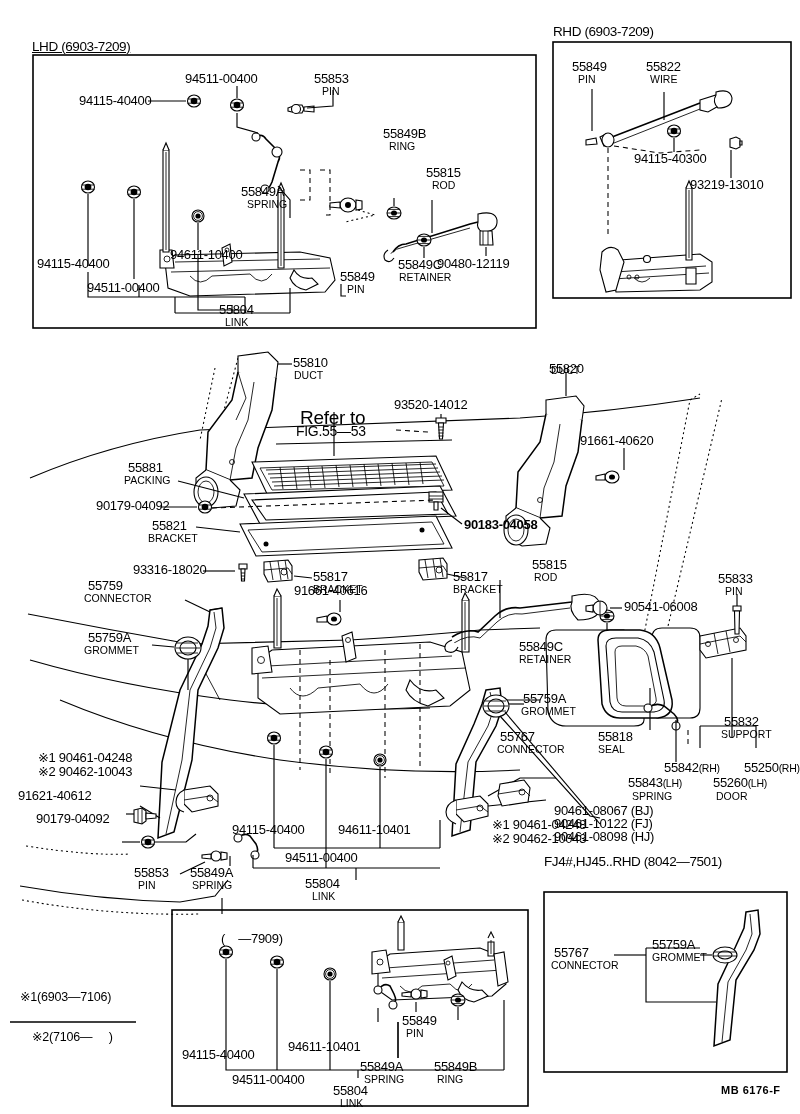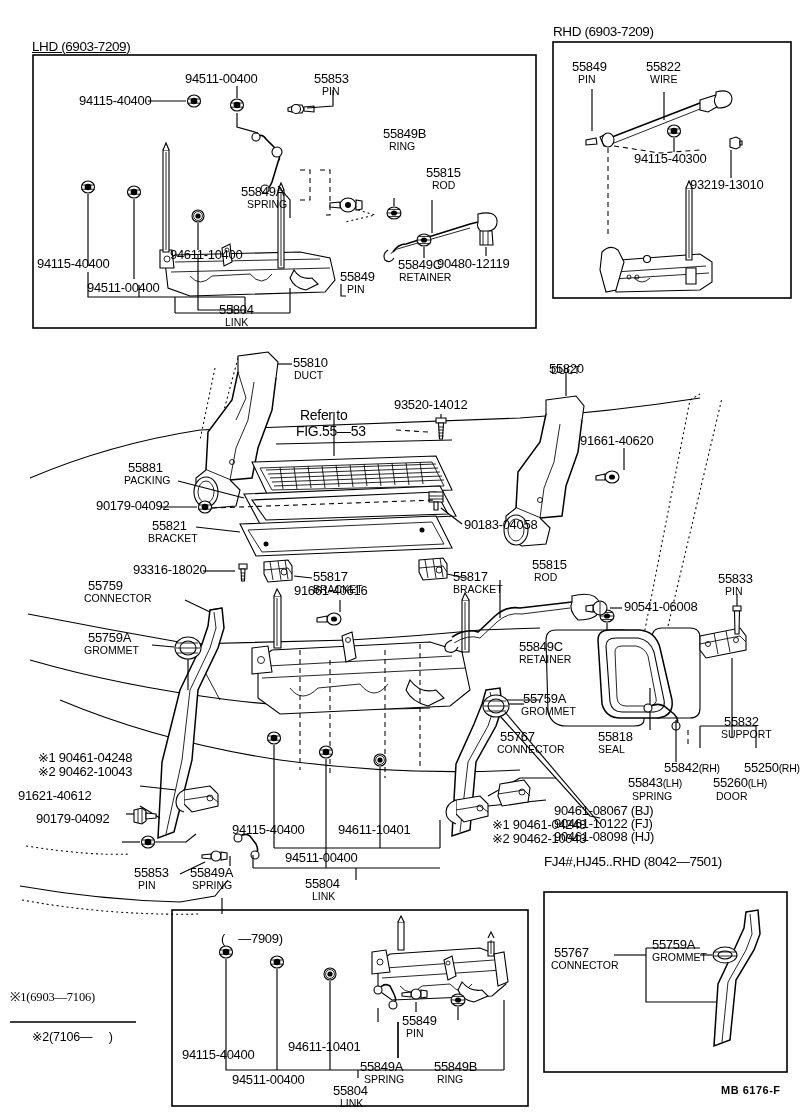--- a/index.html
+++ b/index.html
@@ -618,30 +618,30 @@
 <div class="lbl sub" style="left:578px;top:74px;">PIN</div>
 <div class="lbl" style="left:646px;top:60px;">55822</div>
 <div class="lbl sub" style="left:650px;top:74px;">WIRE</div>
 <div class="lbl" style="left:634px;top:152px;">94115-40300</div>
 <div class="lbl" style="left:690px;top:178px;">93219-13010</div>
 
 <div class="lbl" style="left:293px;top:356px;">55810</div>
 <div class="lbl sub" style="left:294px;top:370px;">DUCT</div>
 <div class="lbl" style="left:549px;top:362px;">55820</div>
 <div class="lbl sub" style="left:551px;top:365px;">DUCT</div>
-<div class="lbl" style="left:300px;top:408px;font-size:14px;">Refer to</div>
+<div class="lbl" style="left:300px;top:408px;font-size:19px;">Refer to</div>
 <div class="lbl" style="left:296px;top:424px;font-size:14px;">FIG.55—53</div>
 <div class="lbl" style="left:394px;top:398px;">93520-14012</div>
 <div class="lbl" style="left:580px;top:434px;">91661-40620</div>
 <div class="lbl" style="left:128px;top:461px;">55881</div>
 <div class="lbl sub" style="left:124px;top:475px;">PACKING</div>
 <div class="lbl" style="left:96px;top:499px;">90179-04092</div>
 <div class="lbl" style="left:152px;top:519px;">55821</div>
 <div class="lbl sub" style="left:148px;top:533px;">BRACKET</div>
-<div class="lbl" style="left:464px;top:518px;">90183-04058</div>
+<div class="lbl" style="left:464px;top:518px;font-weight:bold;">90183-04058</div>
 <div class="lbl" style="left:133px;top:563px;">93316-18020</div>
 <div class="lbl" style="left:313px;top:570px;">55817</div>
 <div class="lbl sub" style="left:313px;top:584px;">BRACKET</div>
 <div class="lbl" style="left:453px;top:570px;">55817</div>
 <div class="lbl sub" style="left:453px;top:584px;">BRACKET</div>
 <div class="lbl" style="left:294px;top:584px;">91661-40616</div>
 <div class="lbl" style="left:532px;top:558px;">55815</div>
 <div class="lbl sub" style="left:534px;top:572px;">ROD</div>
 <div class="lbl" style="left:718px;top:572px;">55833</div>
 <div class="lbl sub" style="left:725px;top:586px;">PIN</div>
@@ -679,21 +679,21 @@
 <div class="lbl sub" style="left:138px;top:880px;">PIN</div>
 <div class="lbl" style="left:190px;top:866px;">55849A</div>
 <div class="lbl sub" style="left:192px;top:880px;">SPRING</div>
 <div class="lbl" style="left:232px;top:823px;">94115-40400</div>
 <div class="lbl" style="left:338px;top:823px;">94611-10401</div>
 <div class="lbl" style="left:285px;top:851px;">94511-00400</div>
 <div class="lbl" style="left:305px;top:877px;">55804</div>
 <div class="lbl sub" style="left:312px;top:891px;">LINK</div>
 <div class="lbl" style="left:221px;top:893px;margin-top:39px;">(    —7909)</div>
 
-<div class="lbl foot" style="left:10px;top:991px;font-family:Liberation Serif, serif;">※1(6903—7106)</div>
+<div class="lbl foot" style="left:20px;top:991px;">※1(6903—7106)</div>
 <div class="lbl foot" style="left:10px;top:1031px;margin-left:22px;">※2(7106—     )</div>
 
 <div class="lbl" style="left:182px;top:1048px;">94115-40400</div>
 <div class="lbl" style="left:288px;top:1040px;">94611-10401</div>
 <div class="lbl" style="left:232px;top:1073px;">94511-00400</div>
 <div class="lbl" style="left:360px;top:1060px;">55849A</div>
 <div class="lbl sub" style="left:364px;top:1074px;">SPRING</div>
 <div class="lbl" style="left:434px;top:1060px;">55849B</div>
 <div class="lbl sub" style="left:437px;top:1074px;">RING</div>
 <div class="lbl" style="left:402px;top:1014px;">55849</div>

